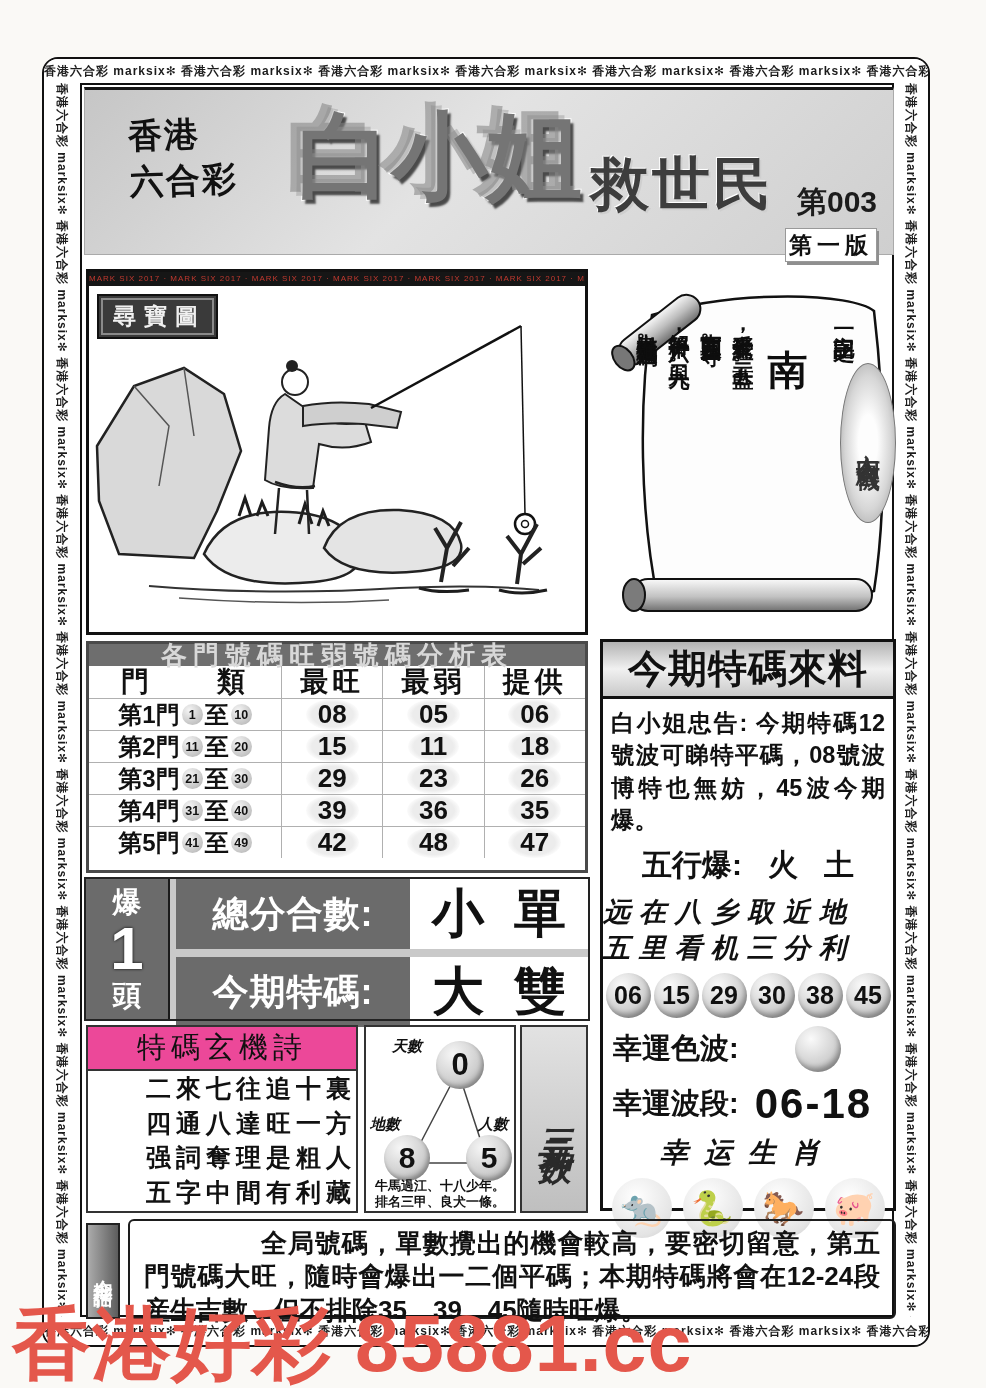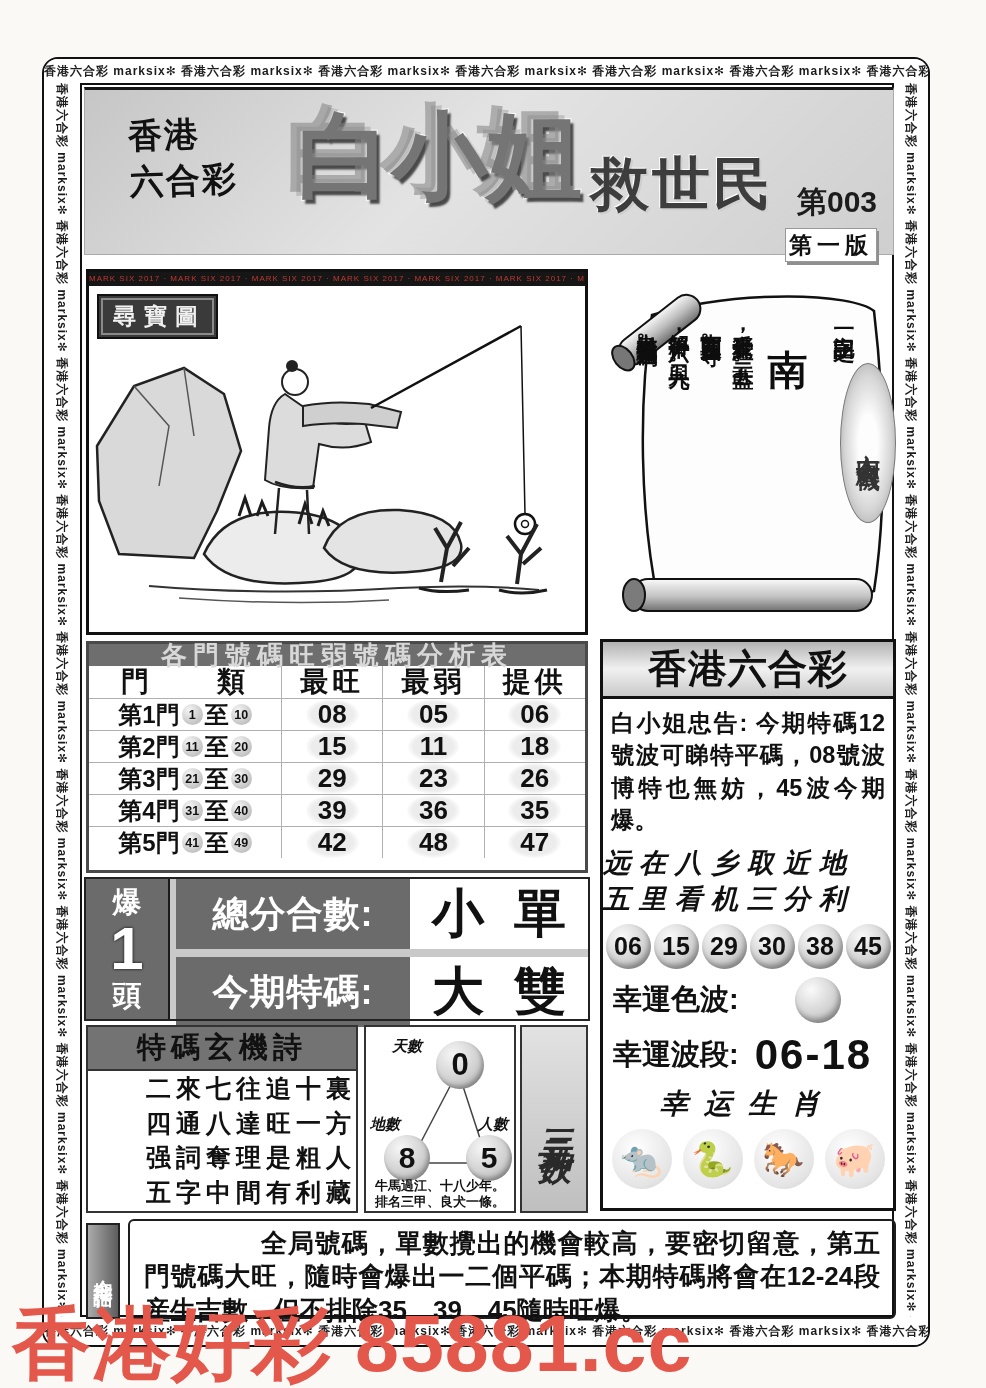--- a/index.html
+++ b/index.html
@@ -75,22 +75,22 @@
   .burst-rows{flex:1;display:flex;flex-direction:column;gap:8px;padding:0;}
   .brow{flex:1;display:flex;}
   .brow .bl{width:234px;background:#6b6b6b;color:#fff;font-size:36px;font-weight:800;
             display:flex;align-items:center;justify-content:center;letter-spacing:1px;}
   .brow .bv{flex:1;background:#fff;display:flex;align-items:center;justify-content:space-between;
             padding:0 22px;font-size:52px;font-weight:900;}
 
   
   .poem{position:absolute;left:6px;top:942px;width:272px;height:188px;border:2.5px solid #333;
         background:#fff;box-sizing:border-box;}
-  .poem .ttl{height:42px;background:#737373;border-bottom:2px solid #333;display:flex;align-items:center;
-             justify-content:center;font-size:29px;font-weight:700;letter-spacing:5px;}
+  .poem .ttl{height:42px;background:#ec4899;border-bottom:2px solid #333;display:flex;align-items:center;
+             justify-content:center;font-size:29px;font-weight:400;letter-spacing:5px;}
   .poem .lines{padding:0 0 0;text-align:right;font-size:25px;font-weight:700;letter-spacing:5px;
                line-height:1.38;}
   .tri{position:absolute;left:284px;top:942px;width:152px;height:188px;border:2px solid #333;
        background:#fff;box-sizing:border-box;}
   .tri .lbl{position:absolute;font-size:15px;font-weight:900;font-style:italic;}
   .tball{position:absolute;border-radius:50%;display:flex;align-items:center;justify-content:center;
          font-weight:900;background:radial-gradient(circle at 35% 28%,#f6f6f6,#d0d0d0 55%,#9d9d9d);
          box-shadow:inset -2px -3px 4px rgba(0,0,0,.28);}
   .tri .cap{position:absolute;left:0;right:0;bottom:2px;text-align:center;font-size:13px;
             font-weight:900;line-height:1.18;}
@@ -389,22 +389,27 @@
         <div class="col">解得十六，與二九。</div>
         <div class="col">出盡特碼與連碼。</div>
       </div>
     </div>
 
     <div class="oval">
       <div class="vt">內有玄機</div>
     </div>
 
     <div class="special">
-      <div class="ttl">香港六合彩</div>
+      <div class="ttl">今期特碼來料</div>
       <div class="advice">白小姐忠告: 今期特碼12號波可睇特平碼，08號波博特也無妨，45波今期爆。</div>
+      <div class="five">
+        <span>五行爆:</span>
+        <span>火</span>
+        <span>土</span>
+      </div>
       <div class="hand">
         <div>远在八乡取近地</div>
         <div>五里看机三分利</div>
       </div>
       <div class="ballrow">
         <div class="ball num">06</div>
         <div class="ball num">15</div>
         <div class="ball num">29</div>
         <div class="ball num">30</div>
         <div class="ball num">38</div>

